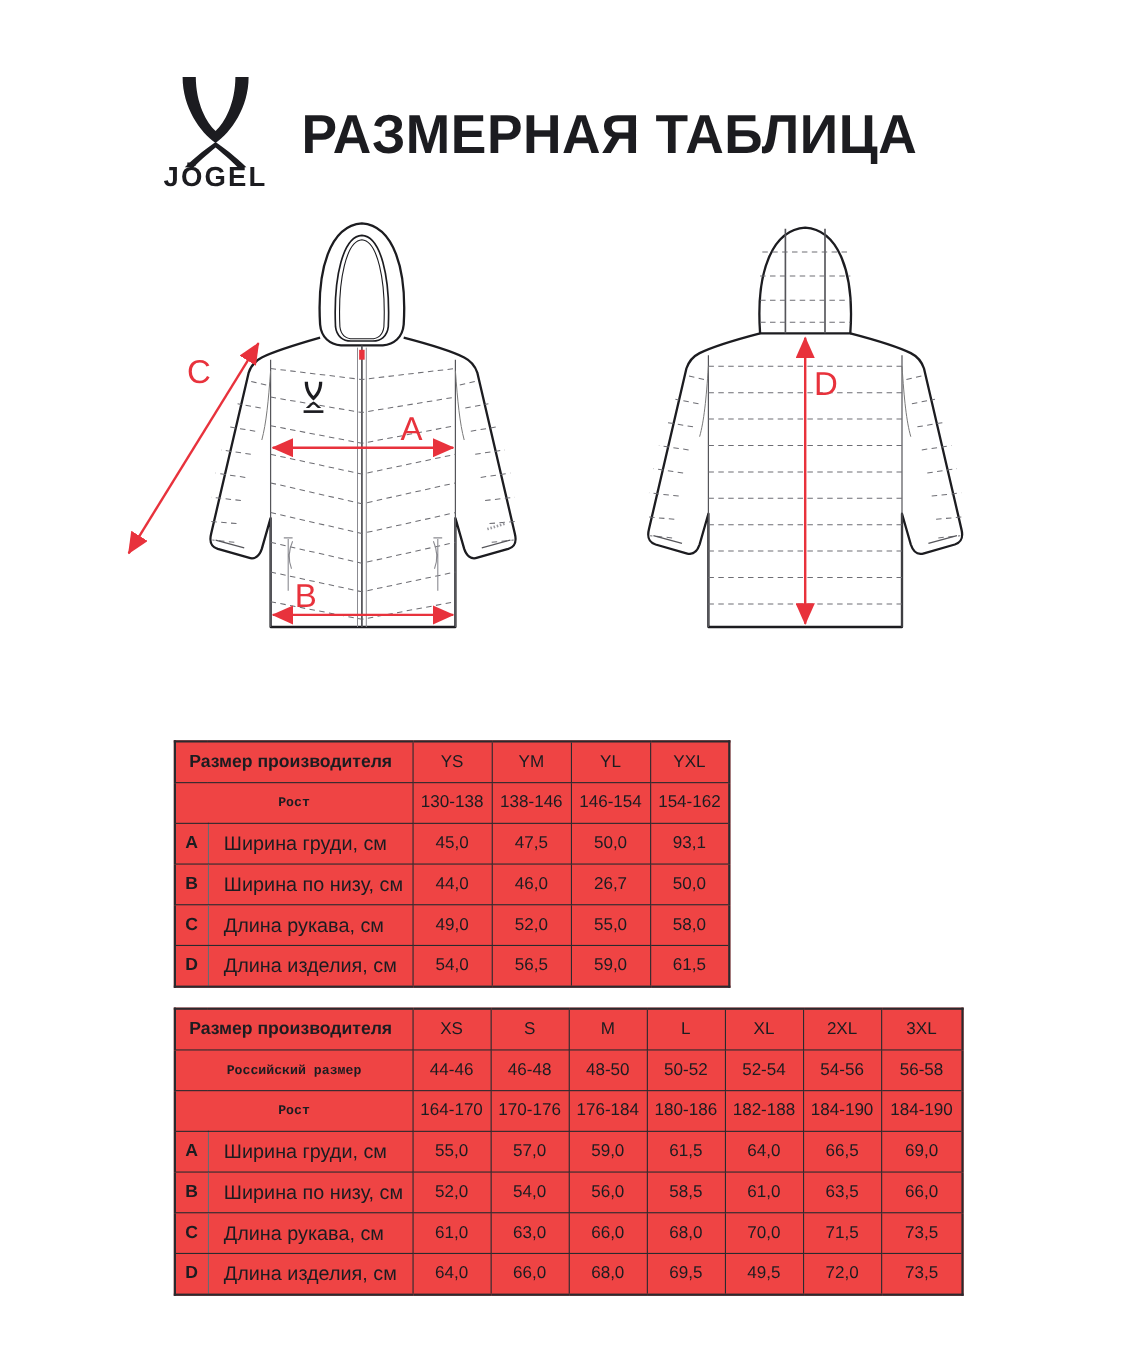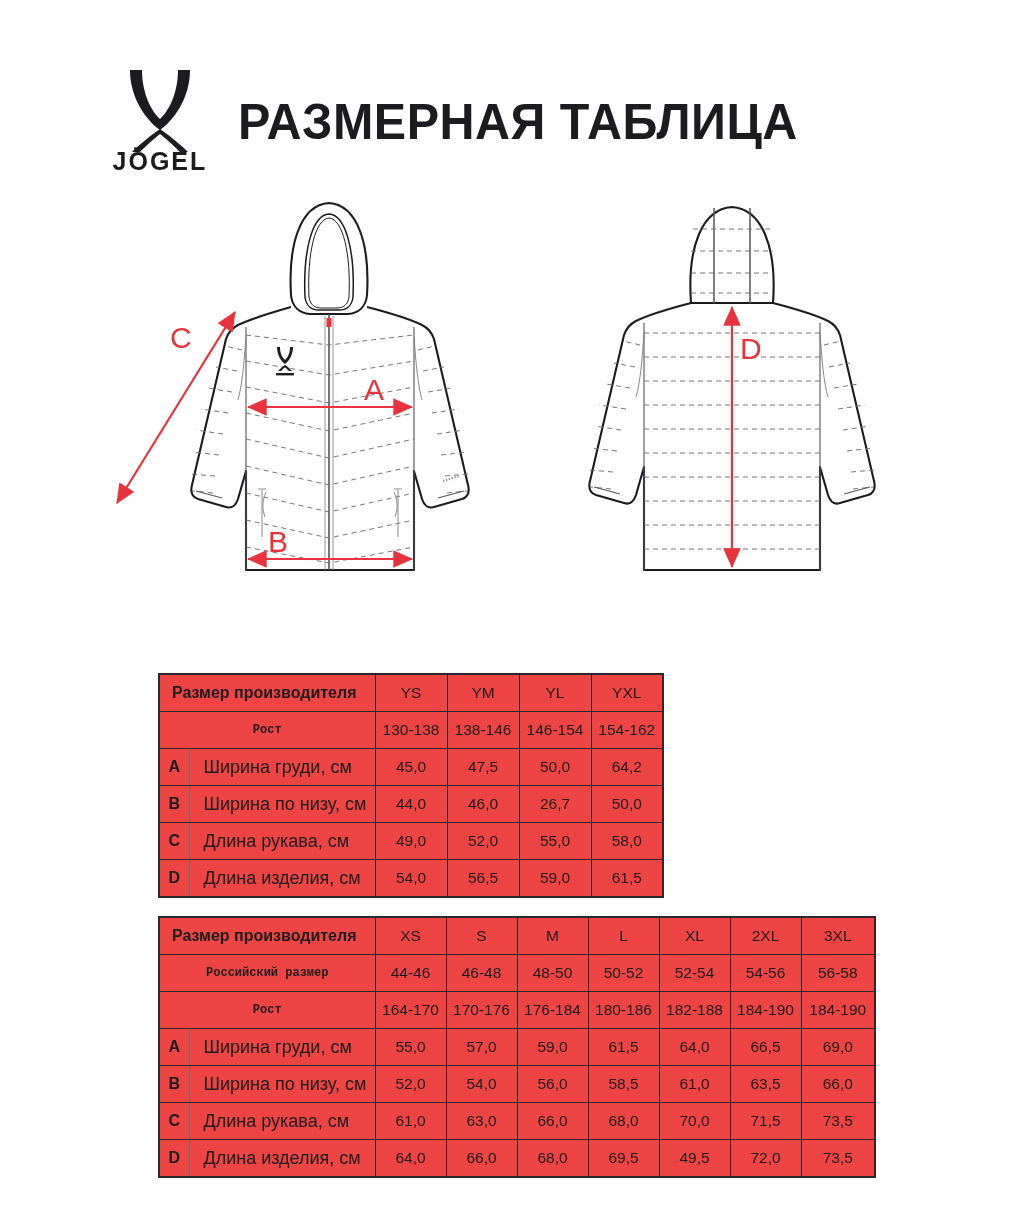--- a/index.html
+++ b/index.html
@@ -19,20 +19,21 @@
   
   #header {
     position: absolute;
     left: 0; top: 62px;
     width: 927px;
     height: 120px;
     display: flex;
     align-items: center;
     justify-content: center;
     gap: 30px;
+    padding-left: 36px;
   }
   #logo-block {
     width: 96px;
     height: 108px;
     position: relative;
     flex: none;
   }
   #logo-mark { position: absolute; left: 8px; top: 0; }
   #logo-wordmark {
     position: absolute;
@@ -328,21 +329,21 @@
       <td>146-154</td>
       <td class="outer-r">154-162</td>
     </tr>
 
     <tr>
       <td class="letter outer-l">A</td>
       <td class="rowname">Ширина груди, см</td>
       <td class="val">45,0</td>
       <td class="val">47,5</td>
       <td class="val">50,0</td>
-      <td class="val outer-r">64,2</td>
+      <td class="val outer-r">93,1</td>
     </tr>
     <tr>
       <td class="letter outer-l">B</td>
       <td class="rowname">Ширина по низу, см</td>
       <td class="val">44,0</td>
       <td class="val">46,0</td>
       <td class="val">26,7</td>
       <td class="val outer-r">50,0</td>
     </tr>
     <tr>

